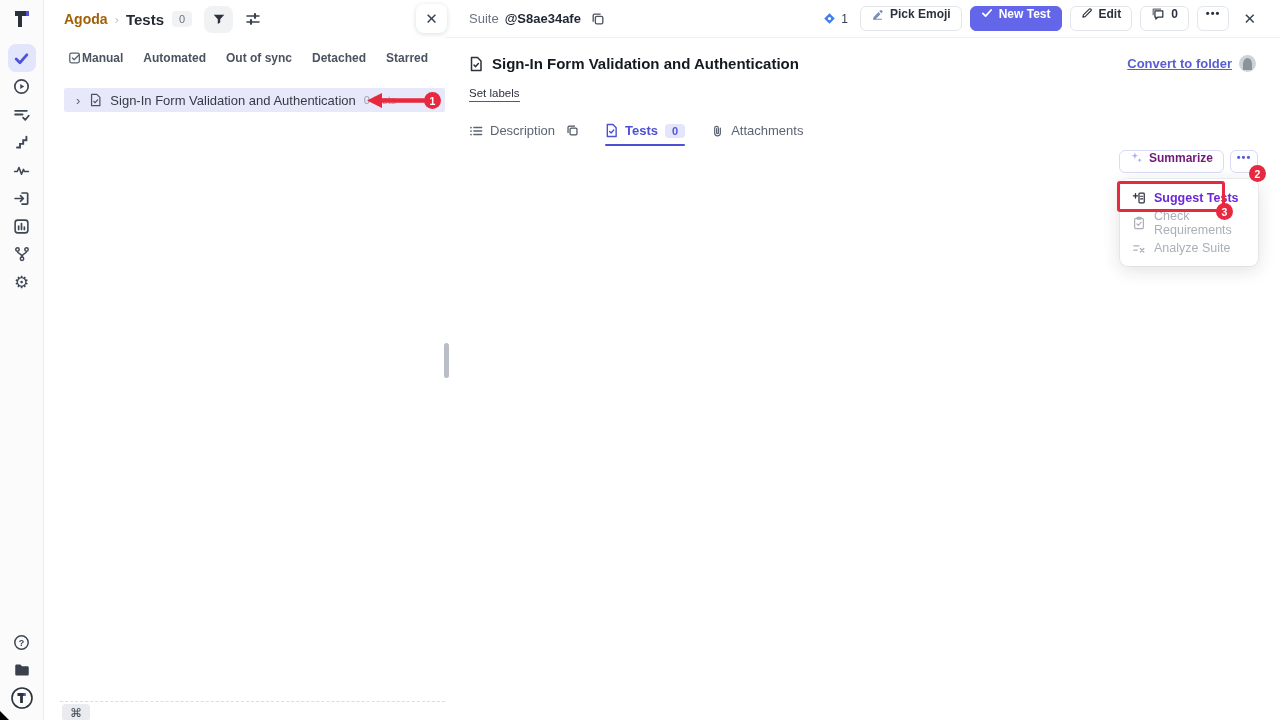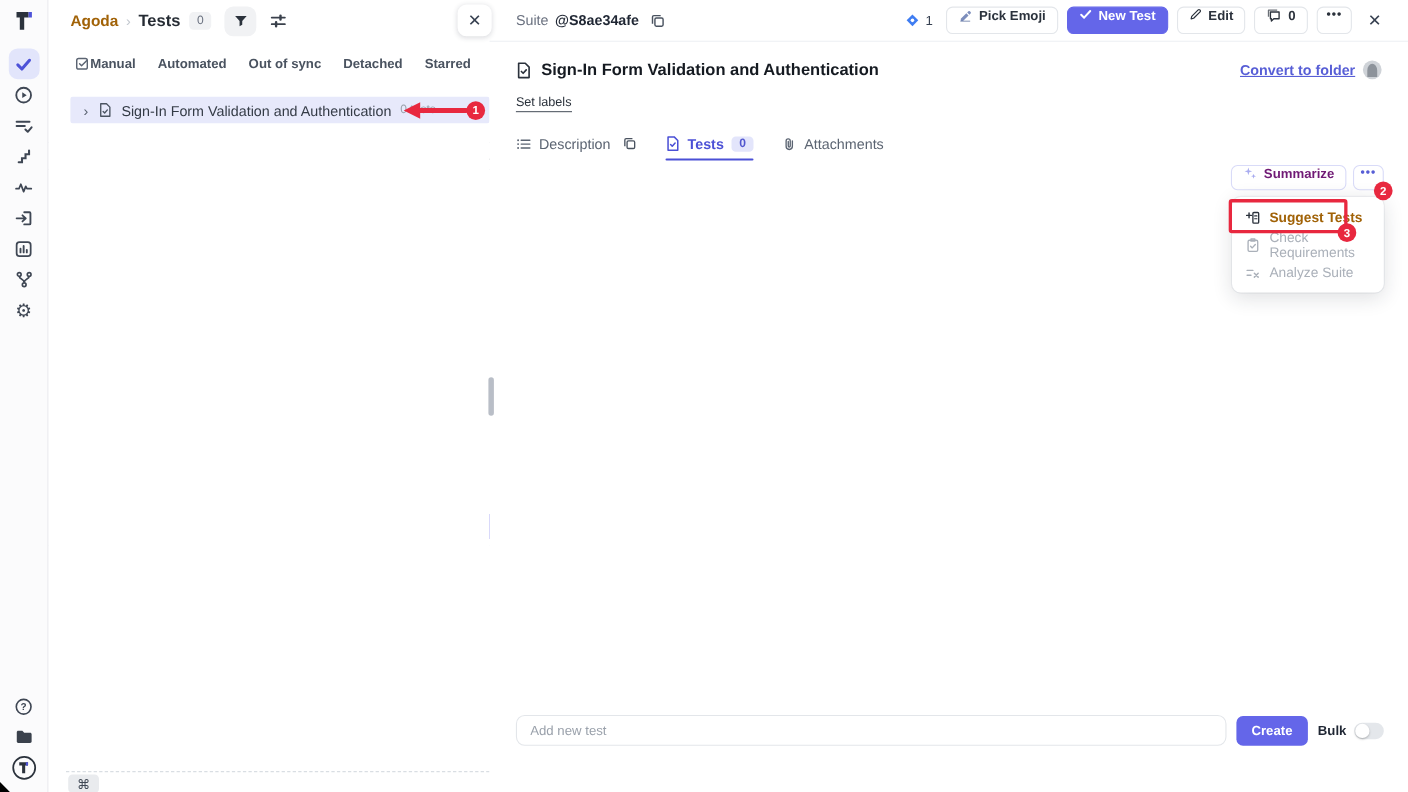--- a/index.html
+++ b/index.html
@@ -104,21 +104,21 @@
   .summarize-row { position:absolute; right:22px; top:150px; display:flex; gap:6px; }
   .btn.ghost { height:23px; border-color:#d9dbf8; color:#701a75; font-weight:600; }
   .btn.ghost-sq { height:23px; width:28px; border-color:#d9dbf8; color:#575ed6;
     justify-content:center; padding:0; }
 
   .menu { position:fixed; left:1120px; top:179px; width:138px; background:#fff;
     border-radius:8px; padding:6px 0;
     box-shadow:0 4px 18px rgba(30,35,50,.14), 0 0 0 1px #f2f3f5; z-index:10; }
   .menu-item { height:25px; display:flex; align-items:center; gap:8px; padding:0 12px;
     font-size:12.5px; }
-  .menu-item.enabled { color:#a16207; font-weight:700; }
+  .menu-item.enabled { color:#6d28d9; font-weight:700; }
   .menu-item.disabled { color:#aab0b9; font-weight:500; }
   .menu-item .mi { flex:0 0 auto; }
 
   .bottom-row { position:absolute; left:24px; right:22px; top:650px; display:flex;
     align-items:center; }
   .add-test-input { flex:1; height:28px; border:1px solid #e3e6ea; border-radius:8px;
     padding:0 12px; font-size:12px; color:#343b46; outline:none;
     font-family:"Liberation Sans",sans-serif; }
   .add-test-input::placeholder { color:#9aa1ab; }
   .create-btn { margin-left:9px; height:27px; background:#6466e9; color:#fff;
@@ -384,28 +384,20 @@
       <svg width="13" height="13" viewBox="0 0 16 16">
           <path fill="#a9acf0" d="M6 1.5l1 3.3 3.3 1-3.3 1-1 3.3-1-3.3-3.3-1 3.3-1zM11.8 8.5l.7 2.1 2.1.7-2.1.7-.7 2.1-.7-2.1-2.1-.7 2.1-.7z"></path>
         </svg>
       <span>Summarize</span>
     </button>
     <button class="btn ghost-sq">
       <span class="dots">•••</span>
     </button>
   </div>
 
-  <div class="bottom-row">
-    <input class="add-test-input" placeholder="Add new test" style="">
-    <button class="create-btn">Create</button>
-    <span class="bulk-label">Bulk</span>
-    <span class="toggle">
-        <span class="toggle-knob"></span>
-      </span>
-  </div>
 </section>
 
 <div class="menu">
   <div class="menu-item enabled">
     <span class="mi">
       <svg width="14" height="14" viewBox="0 0 16 16">
           <path d="M1.5 5.5h5M4 3v5" stroke="#2b323c" stroke-width="1.5" stroke-linecap="round" fill="none"></path>
           <rect x="8" y="2.5" width="6" height="11" rx="1" fill="none" stroke="#2b323c" stroke-width="1.4"></rect>
           <path d="M9.8 6h2.4M9.8 9h2.4" stroke="#2b323c" stroke-width="1.2" stroke-linecap="round"></path>
         </svg>

